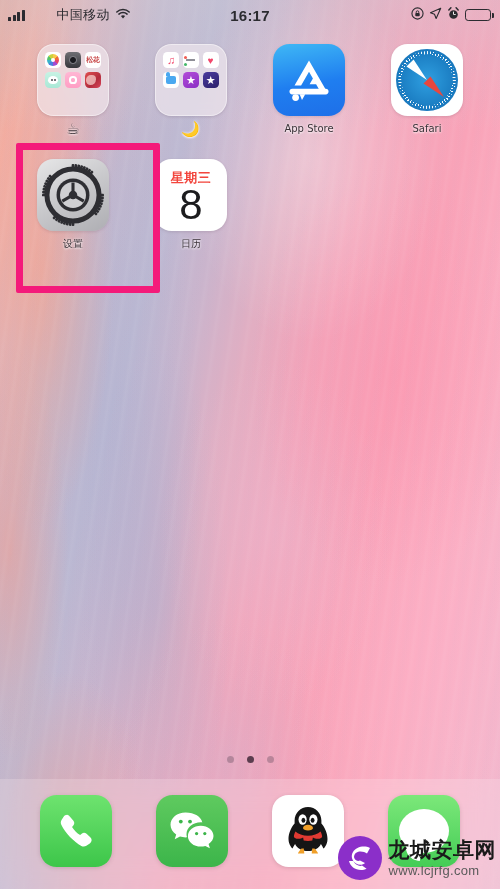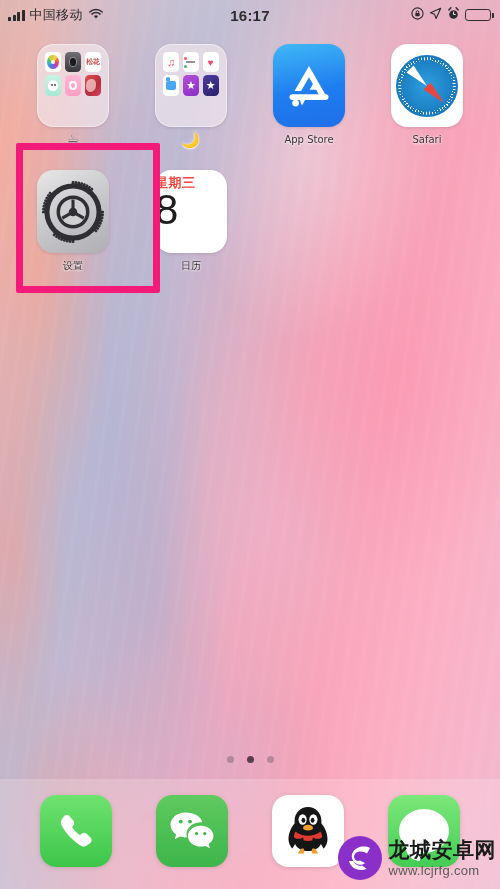--- a/index.html
+++ b/index.html
@@ -77,21 +77,21 @@
     position: absolute; top: 0; left: 0; right: 0; height: 30px;
     display: flex; align-items: center; justify-content: space-between;
     padding: 0 9px 0 8px;
     color: #2b2b30;
     font-size: 13.5px;
     z-index: 40;
   }
   .sb-left, .sb-right { display: flex; align-items: center; gap: 5px; }
   .sb-center { font-size: 15px; font-weight: 600; letter-spacing: .2px;
                position:absolute; left:0; right:0; text-align:center; }
-  .carrier { font-size: 13px; font-weight: 500; letter-spacing: .3px; }
+  .carrier { font-size: 13px; font-weight: 500; letter-spacing: .3px; margin-left: 27px; }
 
   .signal-bars { display: flex; align-items: flex-end; gap: 1.5px; height: 11px; }
   .signal-bars i { display:block; width: 3px; background: #2b2b30; border-radius: .5px; }
   .signal-bars i:nth-child(1){height:4px}
   .signal-bars i:nth-child(2){height:6px}
   .signal-bars i:nth-child(3){height:8.5px}
   .signal-bars i:nth-child(4){height:11px}
 
   .battery {
     width: 26px; height: 12px; border: 1.4px solid #2b2b30;
@@ -110,21 +110,21 @@
     grid-template-columns: repeat(4, 1fr);
     row-gap: 22px;
     padding: 0 14px;
     z-index: 20;
   }
   .app-cell {
     display: flex; flex-direction: column; align-items: center;
     position: relative;
   }
   .icon {
-    width: 72px; height: 83px; border-radius: 16.5px;
+    width: 72px; height: 72px; border-radius: 16.5px;
     position: relative; overflow: hidden;
     box-shadow: 0 1px 3px rgba(90,60,75,.18);
     flex: none;
   }
   .app-label {
     margin-top: 5px;
     font-size: 10px; line-height: 15px;
     color: #3a3238;
     text-shadow: 0 0 3px rgba(255,255,255,.85), 0 1px 2px rgba(255,255,255,.7);
     white-space: nowrap;
@@ -239,21 +239,21 @@
   
   .settings {
     background: linear-gradient(150deg,#e7e7e8 0%, #c9c9cc 48%, #aeaeb3 100%);
     display:flex; align-items:center; justify-content:center;
   }
   .settings svg { width: 62px; height: 62px; display:block; }
 
   
   .calendar {
     background:#fff; display:flex; flex-direction:column;
-    align-items:flex-start; justify-content:flex-start; padding-top:5px;
+    align-items:center; justify-content:flex-start; padding-top:11px;
   }
   .cal-week {
     color:#f2453d; font-size:13px; font-weight:600; letter-spacing:.5px;
     font-family:"DejaVu Sans","Liberation Sans",sans-serif;
     line-height: 15px;
   }
   .cal-day {
     color:#1c1c1e; font-size:42px; font-weight:300; line-height:44px;
     margin-top:-2px; font-family:"Liberation Sans",sans-serif;
   }

